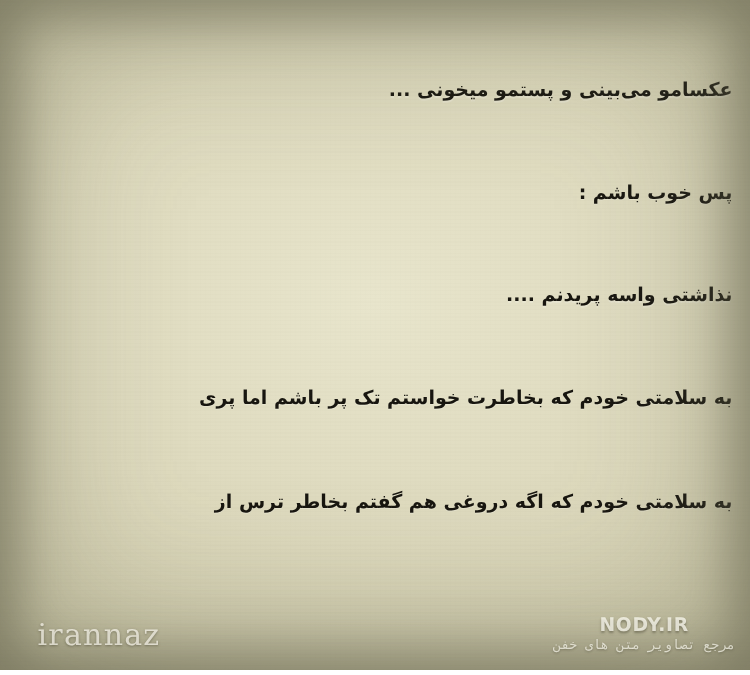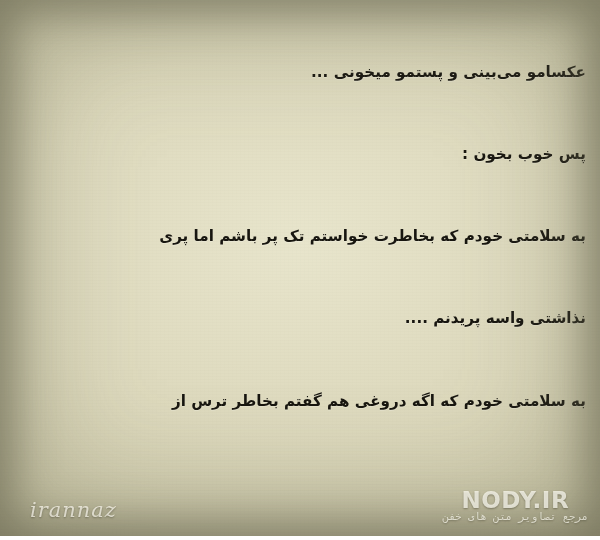--- a/index.html
+++ b/index.html
@@ -57,37 +57,36 @@
   }
   #poem .line {
     display: block;
     white-space: nowrap;
   }
   #watermark-left {
     position: absolute;
     left: 30px;
     bottom: 14px;
     font-family: "DejaVu Serif", serif;
-    font-size: 21px;
+    font-size: 24px;
     letter-spacing: 1px;
     color: rgba(252,250,240,0.72);
     text-shadow: 0 1px 2px rgba(60,58,40,0.45);
-    font-style: italic;
   }
   #watermark-right {
     position: absolute;
     right: 12px;
     bottom: 12px;
     text-align: center;
     color: rgba(250,248,238,0.78);
     text-shadow: 0 1px 2px rgba(60,58,40,0.45);
   }
   #watermark-right .wm-main {
     font-family: "DejaVu Sans", sans-serif;
-    font-size: 23px;
+    font-size: 15px;
     font-weight: 700;
     letter-spacing: 0.5px;
     display: block;
     line-height: 20px;
     text-align: center;
   }
   #watermark-right .wm-sub {
     font-family: Liberation Mono, monospace;
     font-size: 10.5px;
     display: block;
@@ -96,23 +95,23 @@
     opacity: 0.9;
   }
 </style>
 </head>
 <body>
 
 <div id="canvas">
 
   <div id="poem">
     <span class="line">عکسامو می‌بینی و پستمو میخونی ...</span>
-    <span class="line">پس خوب بخون :</span>
+    <span class="line">پس خوب باشم :</span>
+    <span class="line">نذاشتی واسه پریدنم ....</span>
     <span class="line">به سلامتی خودم که بخاطرت خواستم تک پر باشم اما پری</span>
-    <span class="line">نذاشتی واسه پریدنم ....</span>
     <span class="line">به سلامتی خودم که اگه دروغی هم گفتم بخاطر ترس از</span>
     
     
     
     
     
     
     
     
     

